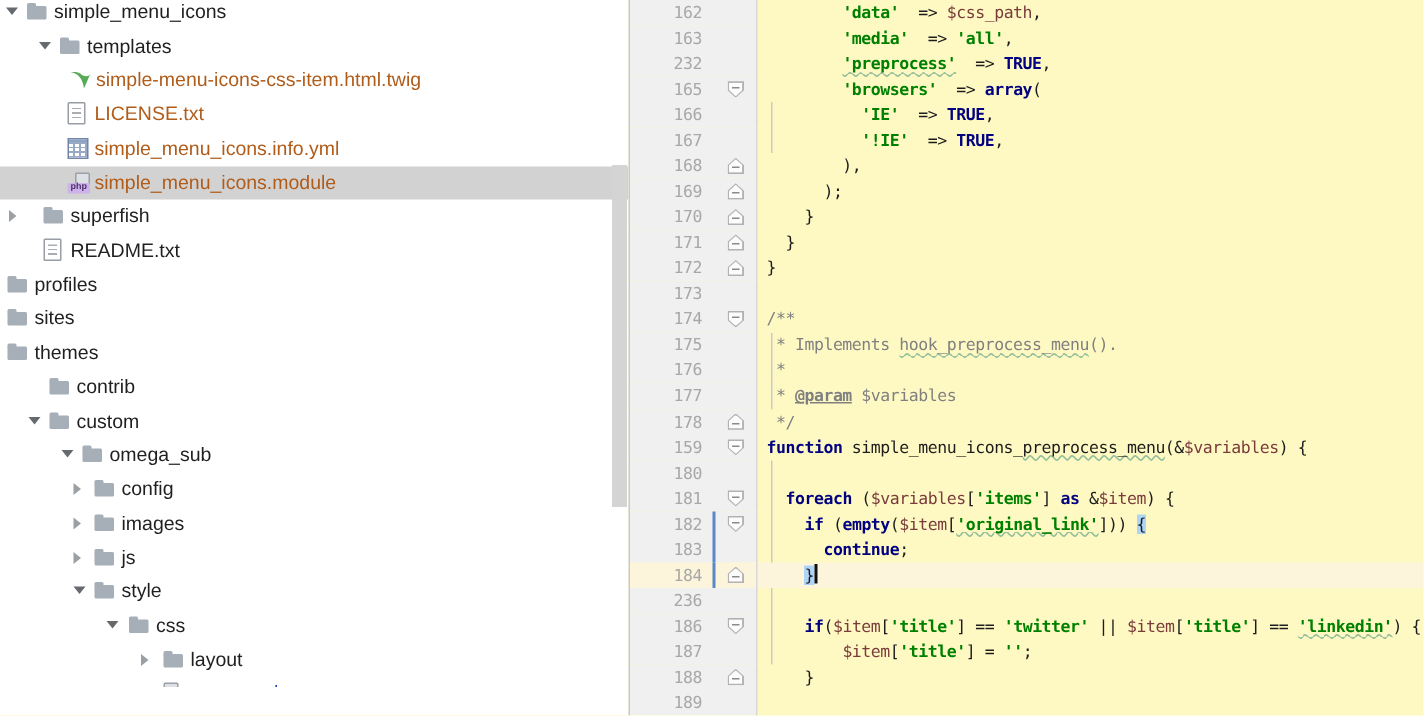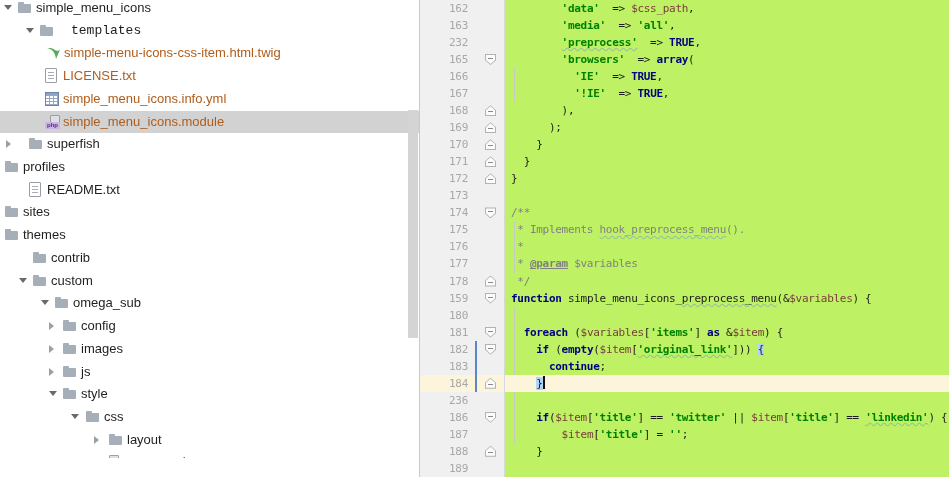--- a/index.html
+++ b/index.html
@@ -32,21 +32,21 @@
   .ic-badge::before{content:'';position:absolute;right:0;top:0;width:8px;height:9px;background:#dde1e6;border:1px solid #9aa0a6;border-radius:1px;}
   .ic-php::after{content:'php';position:absolute;left:0;bottom:0;background:#cdb3ea;color:#503070;
     font-size:6px;font-weight:bold;line-height:7px;padding:0 2px;border-radius:1px;font-family:"Liberation Sans",sans-serif;}
   .ic-css::after{content:'CSS';position:absolute;left:0;bottom:0;background:#4d9e55;color:#fff;
     font-size:5px;font-weight:bold;line-height:7px;padding:0 2px;border-radius:1px;font-family:"Liberation Sans",sans-serif;}
   .ic-twig svg{position:absolute;left:0;top:0;}
 
   #tree-scroll{position:absolute;right:1px;top:110px;width:10px;height:228px;background:#d4d4d4;}
 
   
-  #editor{position:absolute;left:419px;top:0;right:0;height:477px;background:#bef264;border-left:1px solid #c9c9c9;
+  #editor{position:absolute;left:419px;top:0;right:0;height:477px;background:#fef9c3;border-left:1px solid #c9c9c9;
     font-family:"DejaVu Sans Mono","Liberation Mono",monospace;font-size:11px;letter-spacing:-0.3px;}
   .cline{display:flex;height:17.04px;line-height:17px;white-space:pre;}
   .gut{flex:0 0 84px;display:flex;background:#f0f0f0;border-right:1px solid #d8d8d8;height:100%;}
   .lnum{flex:0 0 48px;text-align:right;color:#a8a8a8;padding-right:4px;font-size:11px;}
   .vcsc{flex:0 0 8px;position:relative;}
   .vcsbar{position:absolute;left:3px;top:0;bottom:0;width:2px;background:#5a87c5;}
   .foldc{flex:0 0 24px;position:relative;}
   .ctext{flex:1;padding-left:6px;color:#1c1c1c;}
   .cline.cur,.cline.cur .gut{background:#fcf5dc;}
 
@@ -74,21 +74,21 @@
 <div id="tree">
   <div id="tree-rows" style="margin-top:-3px;">
       <div class="trow">
         <span class="arw arw-down" style="left: 4px;"></span>
         <span class="ic ic-folder" style="left: 18px;"></span>
         <span class="tlabel t-default" style="left: 36px;">simple_menu_icons</span>
       </div>
       <div class="trow">
         <span class="arw arw-down" style="left: 26px;"></span>
         <span class="ic ic-folder" style="left: 40px;"></span>
-        <span class="tlabel t-default" style="left: 71px; font-family: Liberation Mono, monospace;">templates</span>
+        <span class="tlabel t-default" style="left: 58px;">templates</span>
       </div>
       <div class="trow">
         <span class="ic ic-twig" style="left: 46px;">
           <svg width="15" height="14" viewBox="0 0 15 14" xmlns="http://www.w3.org/2000/svg">
             <path fill="#57ab57" d="M1 2c5 1 8 4 9 11l3-7c.5-1.5 1.5-2.5 1.5-2.5-2 2-5 1.5-7-.5C5 1.5 3 2 1 2z"></path>
           </svg>
         </span>
         <span class="tlabel t-orange" style="left: 64px;">simple-menu-icons-css-item.html.twig</span>
       </div>
       <div class="trow">
@@ -102,26 +102,26 @@
       <div class="trow sel">
         <span class="ic ic-badge ic-php" style="left: 45px;"></span>
         <span class="tlabel t-orange" style="left: 63px;">simple_menu_icons.module</span>
       </div>
       <div class="trow">
         <span class="arw arw-right" style="left: 6px;"></span>
         <span class="ic ic-folder" style="left: 29px;"></span>
         <span class="tlabel t-default" style="left: 47px;">superfish</span>
       </div>
       <div class="trow">
+        <span class="ic ic-text" style="left: 29px;"></span>
+        <span class="tlabel t-default" style="left: 47px;">README.txt</span>
+      </div>
+      <div class="trow">
         <span class="ic ic-folder" style="left: 5px;"></span>
         <span class="tlabel t-default" style="left: 23px;">profiles</span>
-      </div>
-      <div class="trow">
-        <span class="ic ic-text" style="left: 29px;"></span>
-        <span class="tlabel t-default" style="left: 47px;">README.txt</span>
       </div>
       <div class="trow">
         <span class="ic ic-folder" style="left: 5px;"></span>
         <span class="tlabel t-default" style="left: 23px;">sites</span>
       </div>
       <div class="trow">
         <span class="ic ic-folder" style="left: 5px;"></span>
         <span class="tlabel t-default" style="left: 23px;">themes</span>
       </div>
       <div class="trow">

